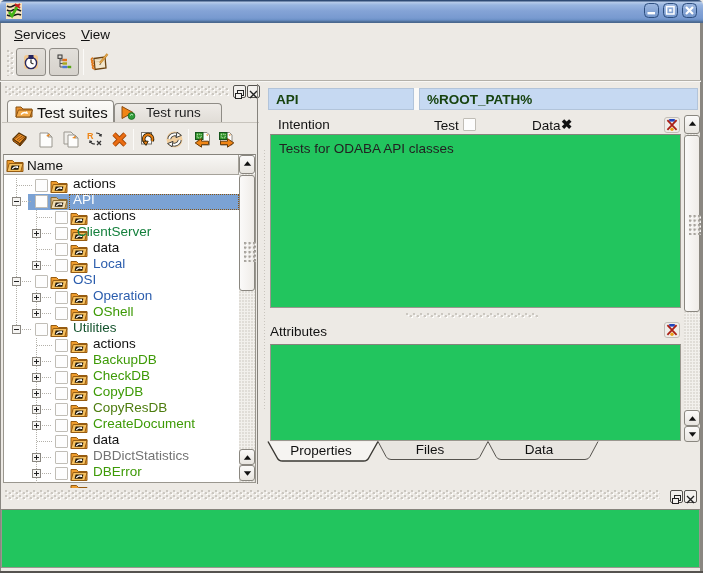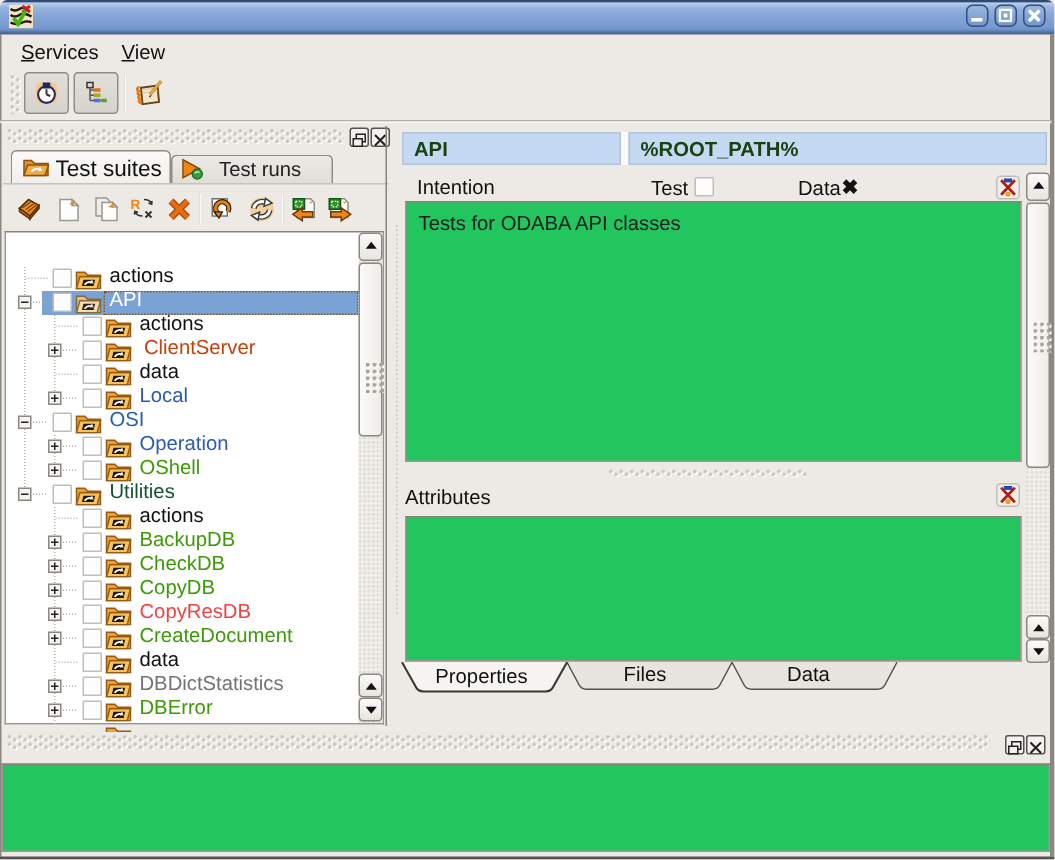--- a/index.html
+++ b/index.html
@@ -203,20 +203,29 @@
  <path d="M7.5,13.6 l7,0 l0,-3.4 l-7,0 l0,-2.6 l-6.3,4.3 l6.3,4.3 z" fill="#ef8516" stroke="#6b3c08" stroke-width="1"></path>
 </svg>
 <svg class="abs" style="left:218px;top:131px" width="17" height="17" viewBox="0 0 17 17">
  <path d="M2.5,1.5 h9 l2.5,2.5 v10 h-11.5 z" fill="#fdfdfc" stroke="#8f8c84" stroke-width="1"></path>
  <path d="M10.5,3.5 h2.5 l-1.2,1.4 z" fill="#ef8516"></path>
  <rect x="1.5" y="1.5" width="7.5" height="7" fill="#2f9426" stroke="#14541a" stroke-width="1"></rect>
  <rect x="3.2" y="3.2" width="4" height="3.6" fill="none" stroke="#e8f6e2" stroke-width=".9" stroke-dasharray="1,1"></rect>
  <path d="M9.5,13.6 l-7,0 l0,-3.4 l7,0 l0,-2.6 l6.3,4.3 l-6.3,4.3 z" fill="#ef8516" stroke="#6b3c08" stroke-width="1"></path>
 </svg>
 <div id="treebox" class="abs">
+<div id="treehdr">
+        <svg class="abs" style="left:2px;top:3px" width="18" height="14" viewBox="0 0 18 14">
+ <path d="M1,2.5 h5.5 l2,2 h8.5 v9 h-16 z" fill="#ef9d2e" stroke="#965c12" stroke-width="1"></path>
+ <path d="M1,13.5 L3.2,5.5 h13.8 L14.8,13.5 z" fill="#f7c261" stroke="#965c12" stroke-width="1"></path>
+ <path d="M5.6,7.5 h7.8 l-1,4.2 H4.6 z" fill="#201808"></path>
+ <path d="M6.3,10.8 q2.2,-2.6 5.2,-1.6 l-.5,-1.3 m.5,1.3 l-1.5,.4" stroke="#fff" stroke-width="1.1" fill="none"></path>
+</svg>
+        <span style="position:absolute;left:23px;top:3px">Name</span>
+      </div>
 <div class="dotv" style="left:12px;top:23px;height:152px"></div>
 <div class="dotv" style="left:32px;top:55px;height:56px"></div>
 <div class="dotv" style="left:32px;top:135px;height:24px"></div>
 <div class="dotv" style="left:32px;top:183px;height:146px"></div>
 <div class="trow" style="top:23px">
         <div class="doth" style="left:13px;top:7px;width:15px"></div>
         <div class="chk" style="left:31px"></div>
         <svg class="abs" style="left:46px;top:1px" width="18" height="14" viewBox="0 0 18 14">
  <path d="M1,2.5 h5.5 l2,2 h8.5 v9 h-16 z" fill="#ef9d2e" stroke="#965c12" stroke-width="1"></path>
  <path d="M1,13.5 L3.2,5.5 h13.8 L14.8,13.5 z" fill="#f7c261" stroke="#965c12" stroke-width="1"></path>
@@ -258,21 +267,21 @@
           <b></b>
         </div>
         <div class="doth" style="left:38px;top:7px;width:10px"></div>
         <div class="chk" style="left:51px"></div>
         <svg class="abs" style="left:66px;top:1px" width="18" height="14" viewBox="0 0 18 14">
  <path d="M1,2.5 h5.5 l2,2 h8.5 v9 h-16 z" fill="#ef9d2e" stroke="#965c12" stroke-width="1"></path>
  <path d="M1,13.5 L3.2,5.5 h13.8 L14.8,13.5 z" fill="#f7c261" stroke="#965c12" stroke-width="1"></path>
  <path d="M5.6,7.5 h7.8 l-1,4.2 H4.6 z" fill="#201808"></path>
  <path d="M6.3,10.8 q2.2,-2.6 5.2,-1.6 l-.5,-1.3 m.5,1.3 l-1.5,.4" stroke="#fff" stroke-width="1.1" fill="none"></path>
 </svg>
-        <div class="lbl" style="left:92px;color:#c2410c">ClientServer</div>
+        <div class="lbl" style="left:73px;color:#15803d">ClientServer</div>
       </div>
 <div class="trow" style="top:87px">
         <div class="doth" style="left:33px;top:7px;width:15px"></div>
         <div class="chk" style="left:51px"></div>
         <svg class="abs" style="left:66px;top:1px" width="18" height="14" viewBox="0 0 18 14">
  <path d="M1,2.5 h5.5 l2,2 h8.5 v9 h-16 z" fill="#ef9d2e" stroke="#965c12" stroke-width="1"></path>
  <path d="M1,13.5 L3.2,5.5 h13.8 L14.8,13.5 z" fill="#f7c261" stroke="#965c12" stroke-width="1"></path>
  <path d="M5.6,7.5 h7.8 l-1,4.2 H4.6 z" fill="#201808"></path>
  <path d="M6.3,10.8 q2.2,-2.6 5.2,-1.6 l-.5,-1.3 m.5,1.3 l-1.5,.4" stroke="#fff" stroke-width="1.1" fill="none"></path>
 </svg>
@@ -413,21 +422,21 @@
           <b></b>
         </div>
         <div class="doth" style="left:38px;top:7px;width:10px"></div>
         <div class="chk" style="left:51px"></div>
         <svg class="abs" style="left:66px;top:1px" width="18" height="14" viewBox="0 0 18 14">
  <path d="M1,2.5 h5.5 l2,2 h8.5 v9 h-16 z" fill="#ef9d2e" stroke="#965c12" stroke-width="1"></path>
  <path d="M1,13.5 L3.2,5.5 h13.8 L14.8,13.5 z" fill="#f7c261" stroke="#965c12" stroke-width="1"></path>
  <path d="M5.6,7.5 h7.8 l-1,4.2 H4.6 z" fill="#201808"></path>
  <path d="M6.3,10.8 q2.2,-2.6 5.2,-1.6 l-.5,-1.3 m.5,1.3 l-1.5,.4" stroke="#fff" stroke-width="1.1" fill="none"></path>
 </svg>
-        <div class="lbl" style="left:89px;color:#ef4444">CopyResDB</div>
+        <div class="lbl" style="left:89px;color:#4d7c0f">CopyResDB</div>
       </div>
 <div class="trow" style="top:263px">
         <div class="exp plus" style="left:28px">
           <i></i>
           <b></b>
         </div>
         <div class="doth" style="left:38px;top:7px;width:10px"></div>
         <div class="chk" style="left:51px"></div>
         <svg class="abs" style="left:66px;top:1px" width="18" height="14" viewBox="0 0 18 14">
  <path d="M1,2.5 h5.5 l2,2 h8.5 v9 h-16 z" fill="#ef9d2e" stroke="#965c12" stroke-width="1"></path>

